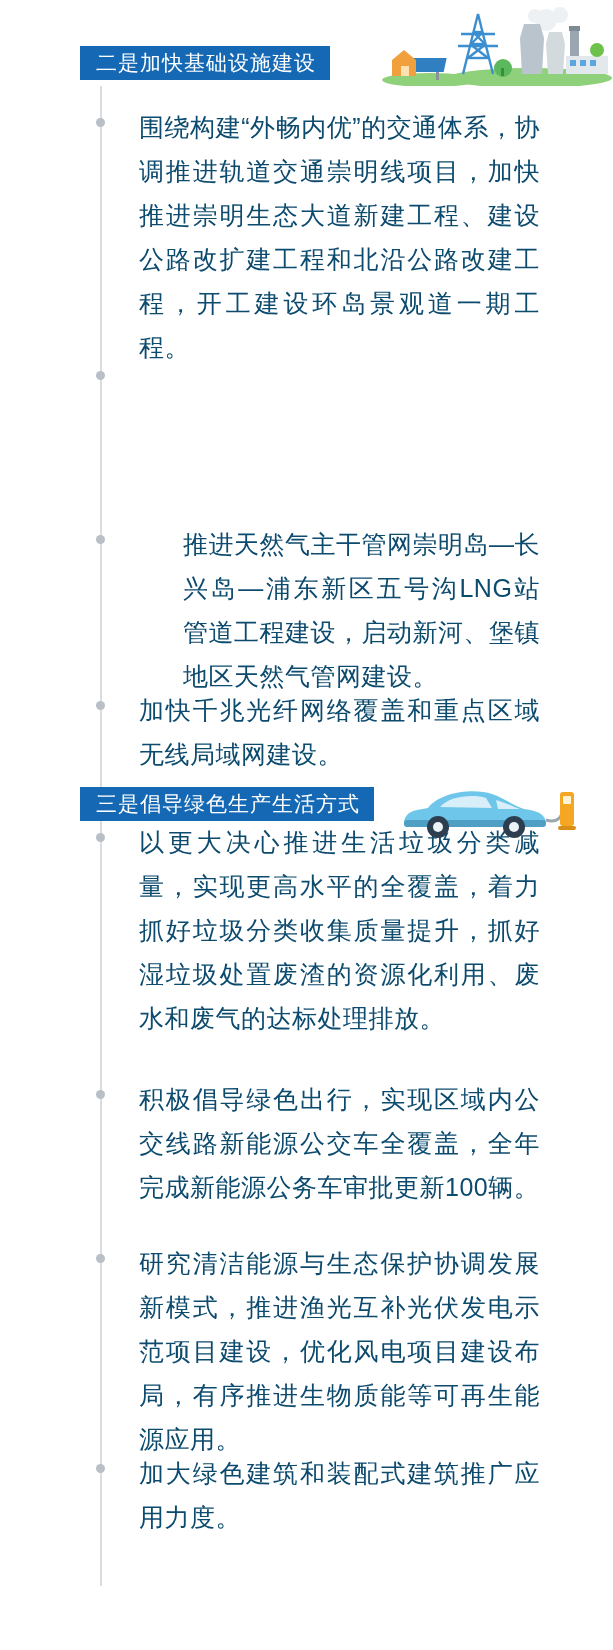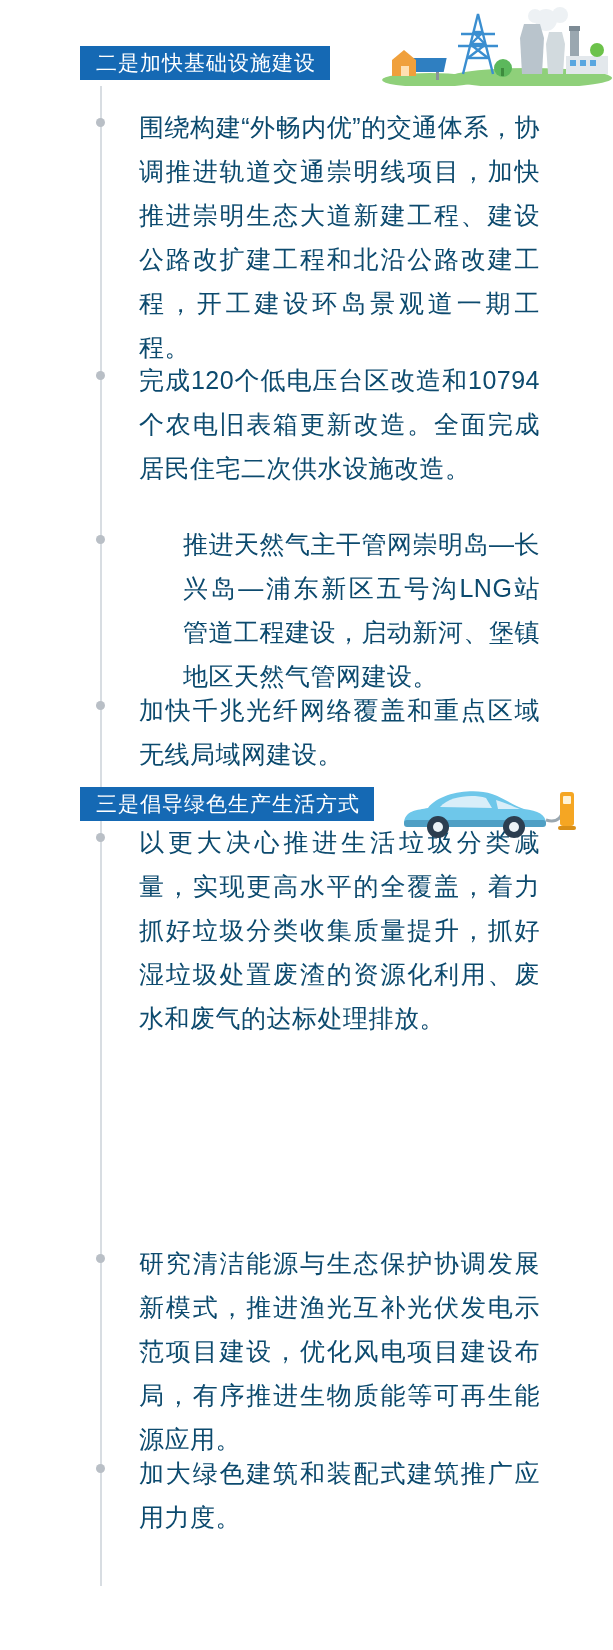--- a/index.html
+++ b/index.html
@@ -174,21 +174,20 @@
     <span class="title">二是加快基础设施建设</span>
   </div>
 
   <div class="bullet-row" style="top:105px;">
     <span class="bullet-dot"></span>
     <span class="bullet-text">围绕构建“外畅内优”的交通体系，协调推进轨道交通崇明线项目，加快推进崇明生态大道新建工程、建设公路改扩建工程和北沿公路改建工程，开工建设环岛景观道一期工程。</span>
   </div>
 
   <div class="bullet-row" style="top:358px;">
     <span class="bullet-dot"></span>
-    <span class="bullet-text">完成120个低电压台区改造和10794个农电旧表箱更新改造。全面完成居民住宅二次供水设施改造。</span>
   </div>
 
   <div class="bullet-row" style="top:522px;gap:44px;">
     <span class="bullet-dot"></span>
     <span class="bullet-text">推进天然气主干管网崇明岛—长兴岛—浦东新区五号沟LNG站管道工程建设，启动新河、堡镇地区天然气管网建设。</span>
   </div>
 
   <div class="bullet-row" style="top:688px;">
     <span class="bullet-dot"></span>
     <span class="bullet-text">加快千兆光纤网络覆盖和重点区域无线局域网建设。</span>
@@ -196,20 +195,24 @@
 
   <div class="section-header" id="hdr2">
     <span class="title">三是倡导绿色生产生活方式</span>
   </div>
 
   <div class="bullet-row" style="top:820px;">
     <span class="bullet-dot"></span>
     <span class="bullet-text">以更大决心推进生活垃圾分类减量，实现更高水平的全覆盖，着力抓好垃圾分类收集质量提升，抓好湿垃圾处置废渣的资源化利用、废水和废气的达标处理排放。</span>
   </div>
 
+  <div class="bullet-row" style="top:1077px;">
+    <span class="bullet-dot"></span>
+    <span class="bullet-text">积极倡导绿色出行，实现区域内公交线路新能源公交车全覆盖，全年完成新能源公务车审批更新100辆。</span>
+  </div>
 
   <div class="bullet-row" style="top:1241px;">
     <span class="bullet-dot"></span>
     <span class="bullet-text">研究清洁能源与生态保护协调发展新模式，推进渔光互补光伏发电示范项目建设，优化风电项目建设布局，有序推进生物质能等可再生能源应用。</span>
   </div>
 
   <div class="bullet-row" style="top:1451px;">
     <span class="bullet-dot"></span>
     <span class="bullet-text">加大绿色建筑和装配式建筑推广应用力度。</span>
   </div>

